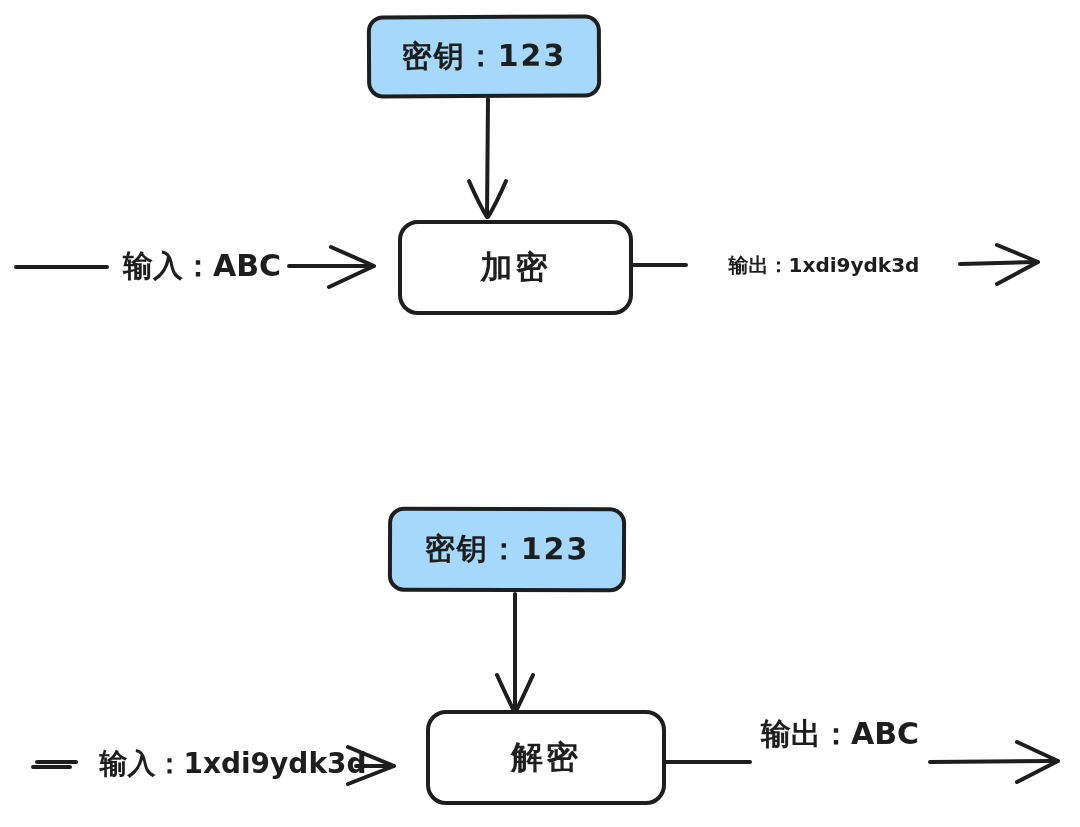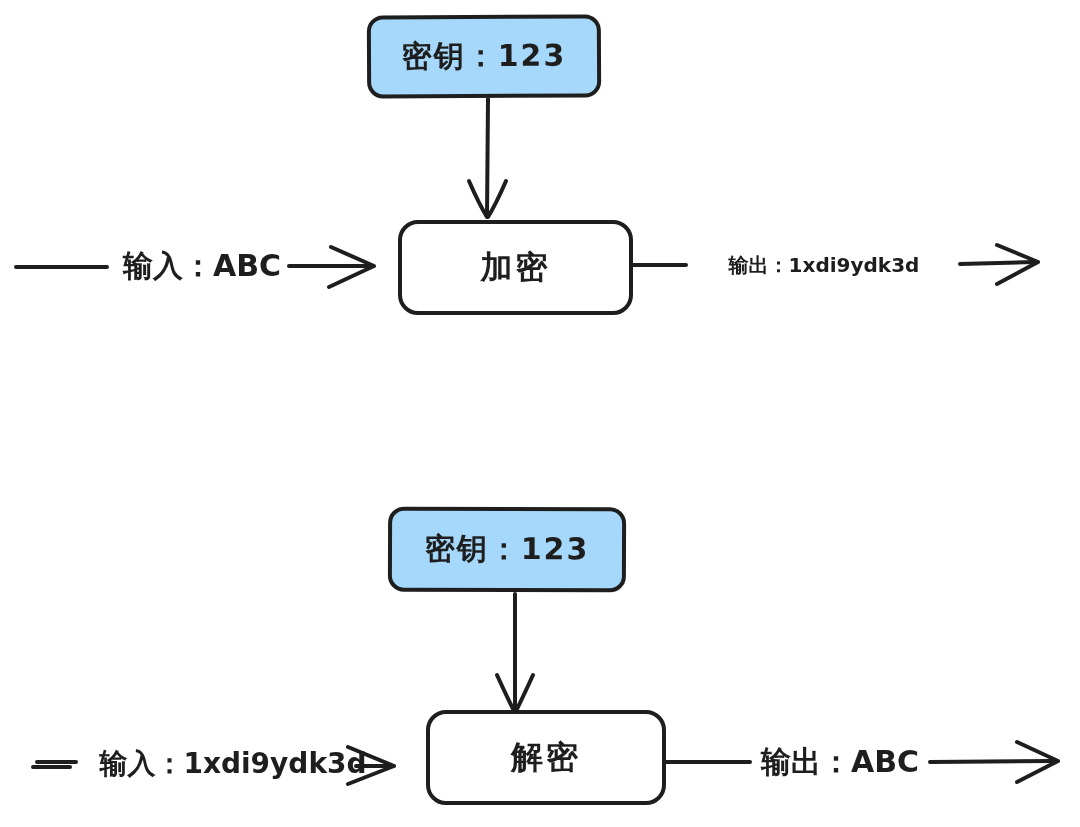--- a/index.html
+++ b/index.html
@@ -59,21 +59,21 @@
   .flow-label {
     position: absolute;
     color: var(--stroke);
     font-weight: bold;
     white-space: nowrap;
     text-align: center;
   }
   .label-encrypt-input  { left: 104px; top: 244px; width: 196px; font-size: 30px; line-height: 44px; }
   .label-encrypt-output { left: 684px; top: 243px; width: 280px; font-size: 20px; line-height: 44px; }
   .label-decrypt-input  { left: 88px;  top: 742px; width: 290px; font-size: 28px; line-height: 44px; }
-  .label-decrypt-output { left: 750px; top: 740px; width: 180px; font-size: 30px; line-height: 44px; }
+  .label-decrypt-output { left: 750px; top: 712px; width: 180px; font-size: 30px; line-height: 44px; }
 </style>
 </head>
 <body>
 
 <div class="canvas">
 
   <svg class="connectors" viewBox="0 0 1080 827" aria-hidden="true">
 
     <path d="M488,99 L487,216"></path>
     <path d="M469,181 Q479,204 487,217 M506,181 Q496,204 488,217"></path>

